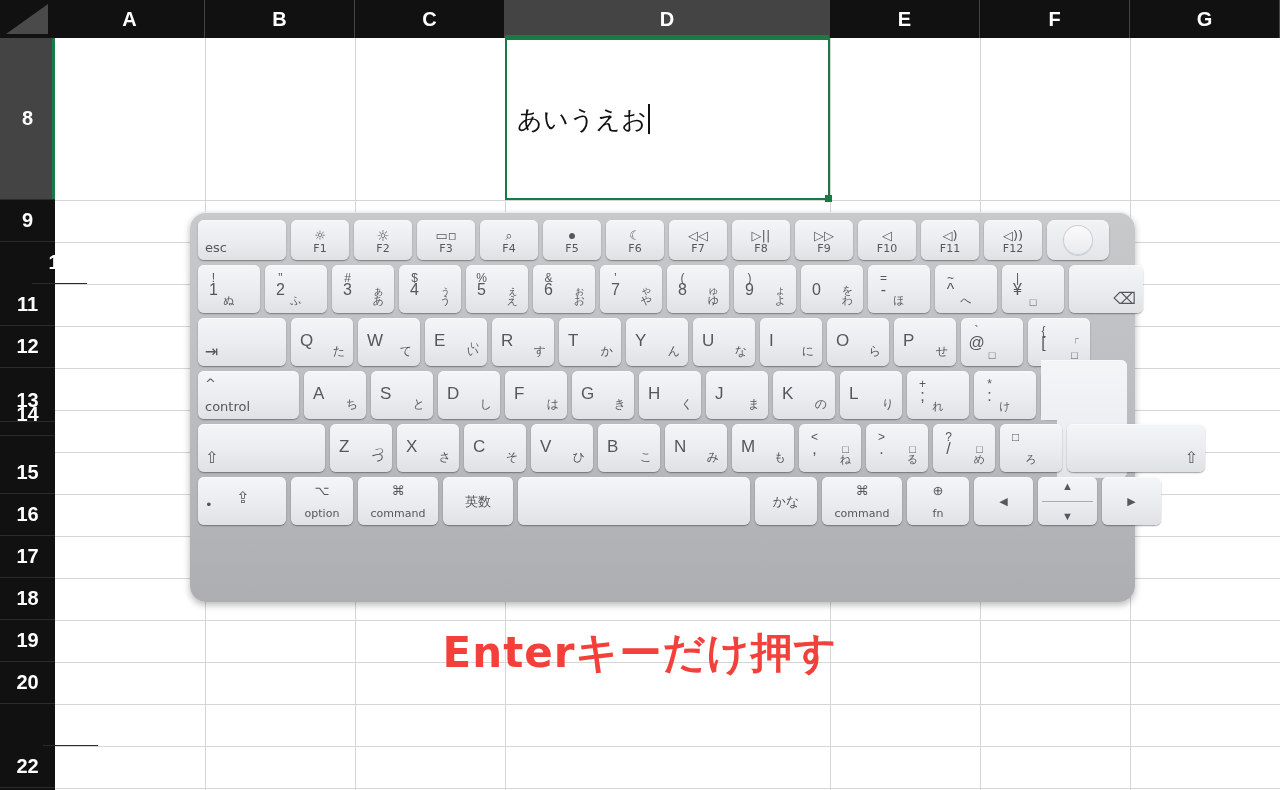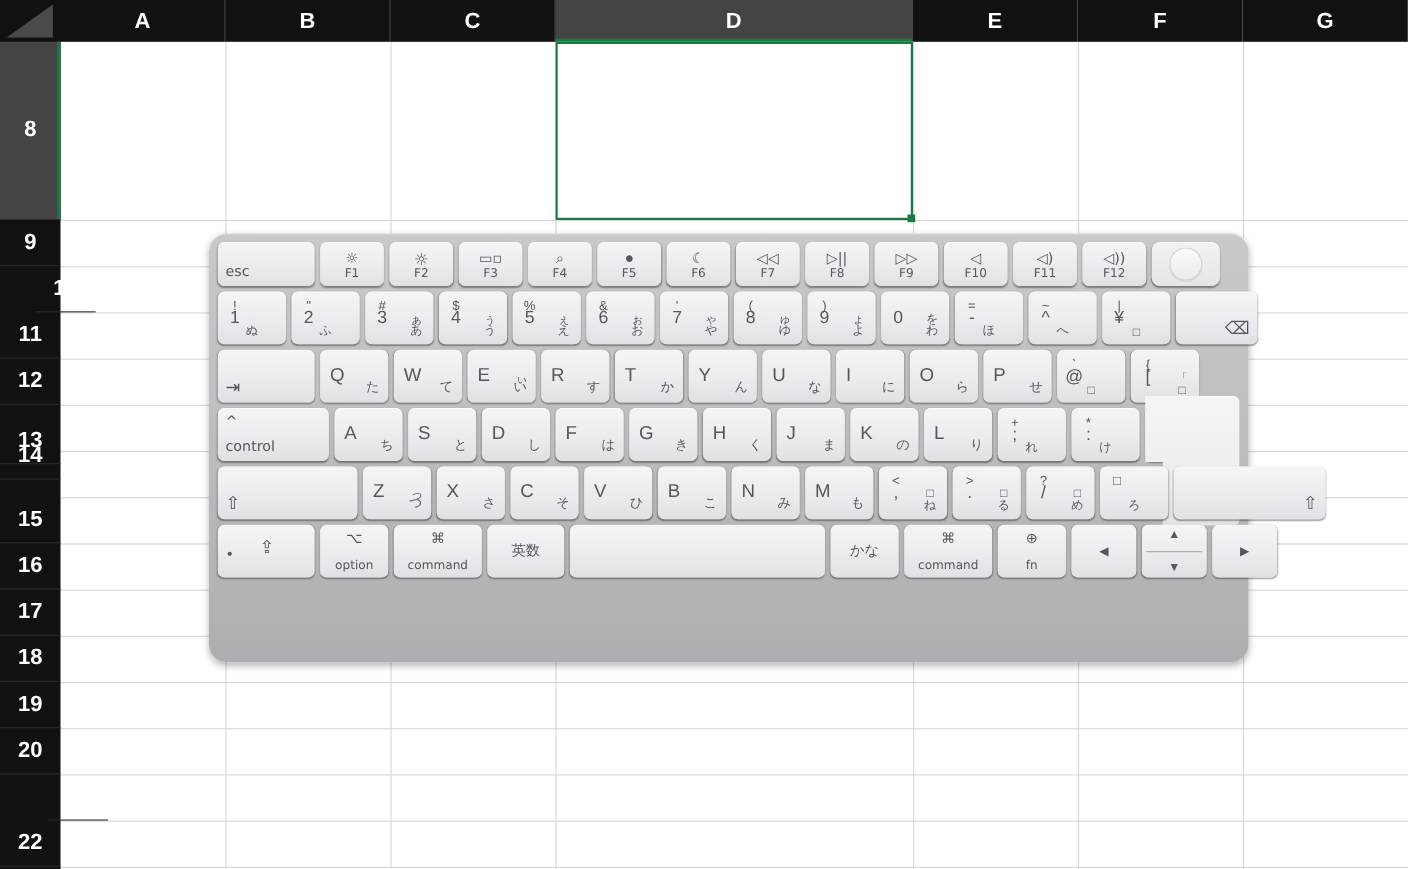--- a/index.html
+++ b/index.html
@@ -161,25 +161,30 @@
       <div class="row-cell" style="top: 456px; height: 42px;">16</div>
       <div class="row-cell" style="top: 498px; height: 42px;">17</div>
       <div class="row-cell" style="top: 540px; height: 42px;">18</div>
       <div class="row-cell" style="top: 582px; height: 42px;">19</div>
       <div class="row-cell" style="top: 624px; height: 42px;">20</div>
       <div class="row-cell" style="top: 666px; height: 42px; margin-left: 43px;">21</div>
       <div class="row-cell" style="top: 708px; height: 42px;">22</div>
     </div>
 
   <div id="active-cell" style="left: 505px; top: 38px; width: 325px; height: 162px;">
+    <div id="active-cell-text">
+        <span>あいうえお</span>
+        <span id="caret"></span>
+      </div>
     <div id="fill-handle"></div>
   </div>
 </div>
 
 <div id="caption">
+  <div>Enterキーだけ押す</div>
 </div>
 
 <div id="keyboard">
   <div id="kb-inner">
       <div class="krow" style="top: 0px; height: 40px;">
         <div class="key" style="width: 88px; height: 40px;">
           <span class="lg p-bl sz-m">esc</span>
         </div>
         <div class="key" style="width: 58px; height: 40px;">
           <span class="lg p-fn-icon sz-m">☼</span>

